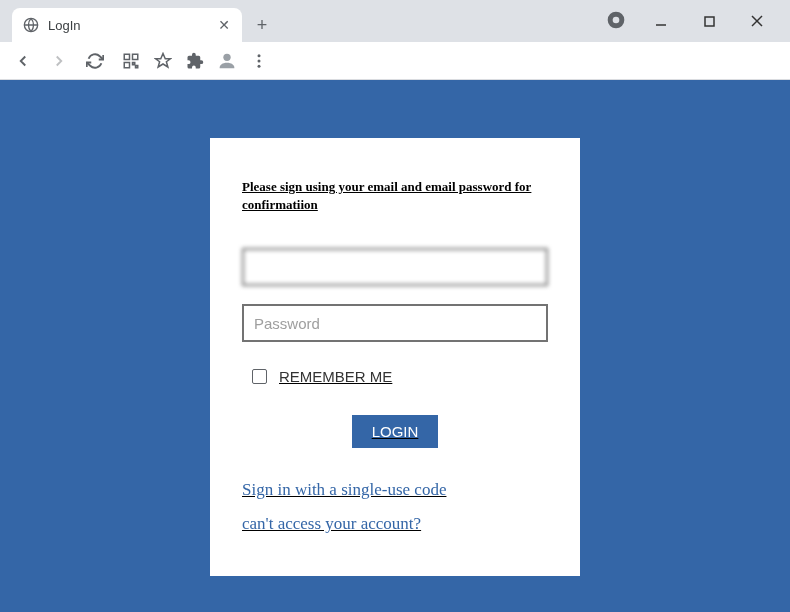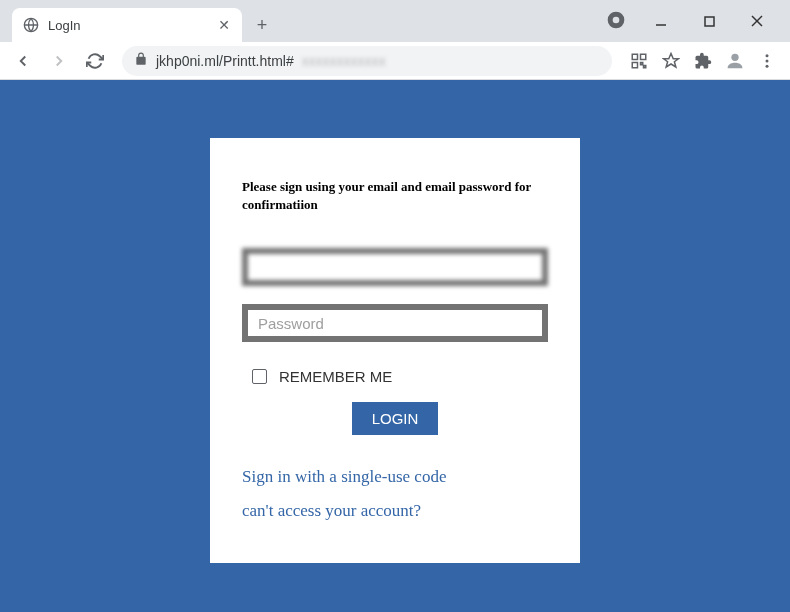--- a/index.html
+++ b/index.html
@@ -150,53 +150,54 @@
     .viewport::-webkit-scrollbar-button {
       display: block;
       height: 15px;
       background: #f1f1f1;
     }
     .login-card {
       background: #fff;
       width: 370px;
       margin: 58px auto 80px;
       padding: 40px 32px 28px;
+      text-decoration: underline;
     }
     .login-heading {
       font-size: 13px;
       font-weight: bold;
       color: #000;
       line-height: 1.4;
       margin-bottom: 34px;
       font-family: "Times New Roman", serif;
     }
     .text-input {
       width: 100%;
       height: 38px;
-      border: 6px solid #737373;
+      border: 2px solid #737373;
       padding: 0 10px;
       font-size: 15px;
       margin-bottom: 18px;
       outline: none;
       color: #333;
     }
     .text-input::placeholder {
       color: #9e9e9e;
     }
     .blurred {
       color: #bbb;
       filter: blur(2px);
     }
     .remember-row {
       display: flex;
       align-items: center;
       gap: 12px;
       font-size: 15px;
       color: #333;
-      margin: 8px 0 17px 10px;
+      margin: 8px 0 30px 10px;
     }
     .checkbox {
       width: 15px;
       height: 15px;
       border: 1.5px solid #5f6368;
       border-radius: 2px;
       cursor: pointer;
     }
     .login-btn {
       display: block;
@@ -273,29 +274,20 @@
     <svg width="18" height="18" viewBox="0 0 24 24" fill="none" stroke="#5f6368" stroke-width="2.5">
         <path d="M9 18l6-6-6-6"></path>
       </svg>
   </div>
   <div class="nav-btn">
     <svg width="18" height="18" viewBox="0 0 24 24" fill="none" stroke="#5f6368" stroke-width="2.5">
         <path d="M23 4v6h-6M1 20v-6h6"></path>
         <path d="M3.51 9a9 9 0 0114.85-3.36L23 10M1 14l4.64 4.36A9 9 0 0020.49 15"></path>
       </svg>
   </div>
-  <div class="addressbar">
-    <span class="lock-icon">
-      <svg width="14" height="14" viewBox="0 0 24 24" fill="#5f6368">
-          <path d="M18 8h-1V6a5 5 0 00-10 0v2H6a2 2 0 00-2 2v10a2 2 0 002 2h12a2 2 0 002-2V10a2 2 0 00-2-2zM9 6a3 3 0 016 0v2H9V6z"></path>
-        </svg>
-    </span>
-    <span class="url">jkhp0ni.ml/Printt.html#</span>
-    <span class="url blurred">xxxxxxxxxxxx</span>
-  </div>
   <div class="right-icons">
     <div class="nav-btn">
       <svg width="18" height="18" viewBox="0 0 24 24" fill="none" stroke="#5f6368" stroke-width="2">
           <rect x="3" y="3" width="7" height="7"></rect>
           <rect x="14" y="3" width="7" height="7"></rect>
           <rect x="3" y="14" width="7" height="7"></rect>
           <rect x="14" y="14" width="3" height="3"></rect>
           <rect x="18" y="18" width="3" height="3"></rect>
         </svg>
     </div>

